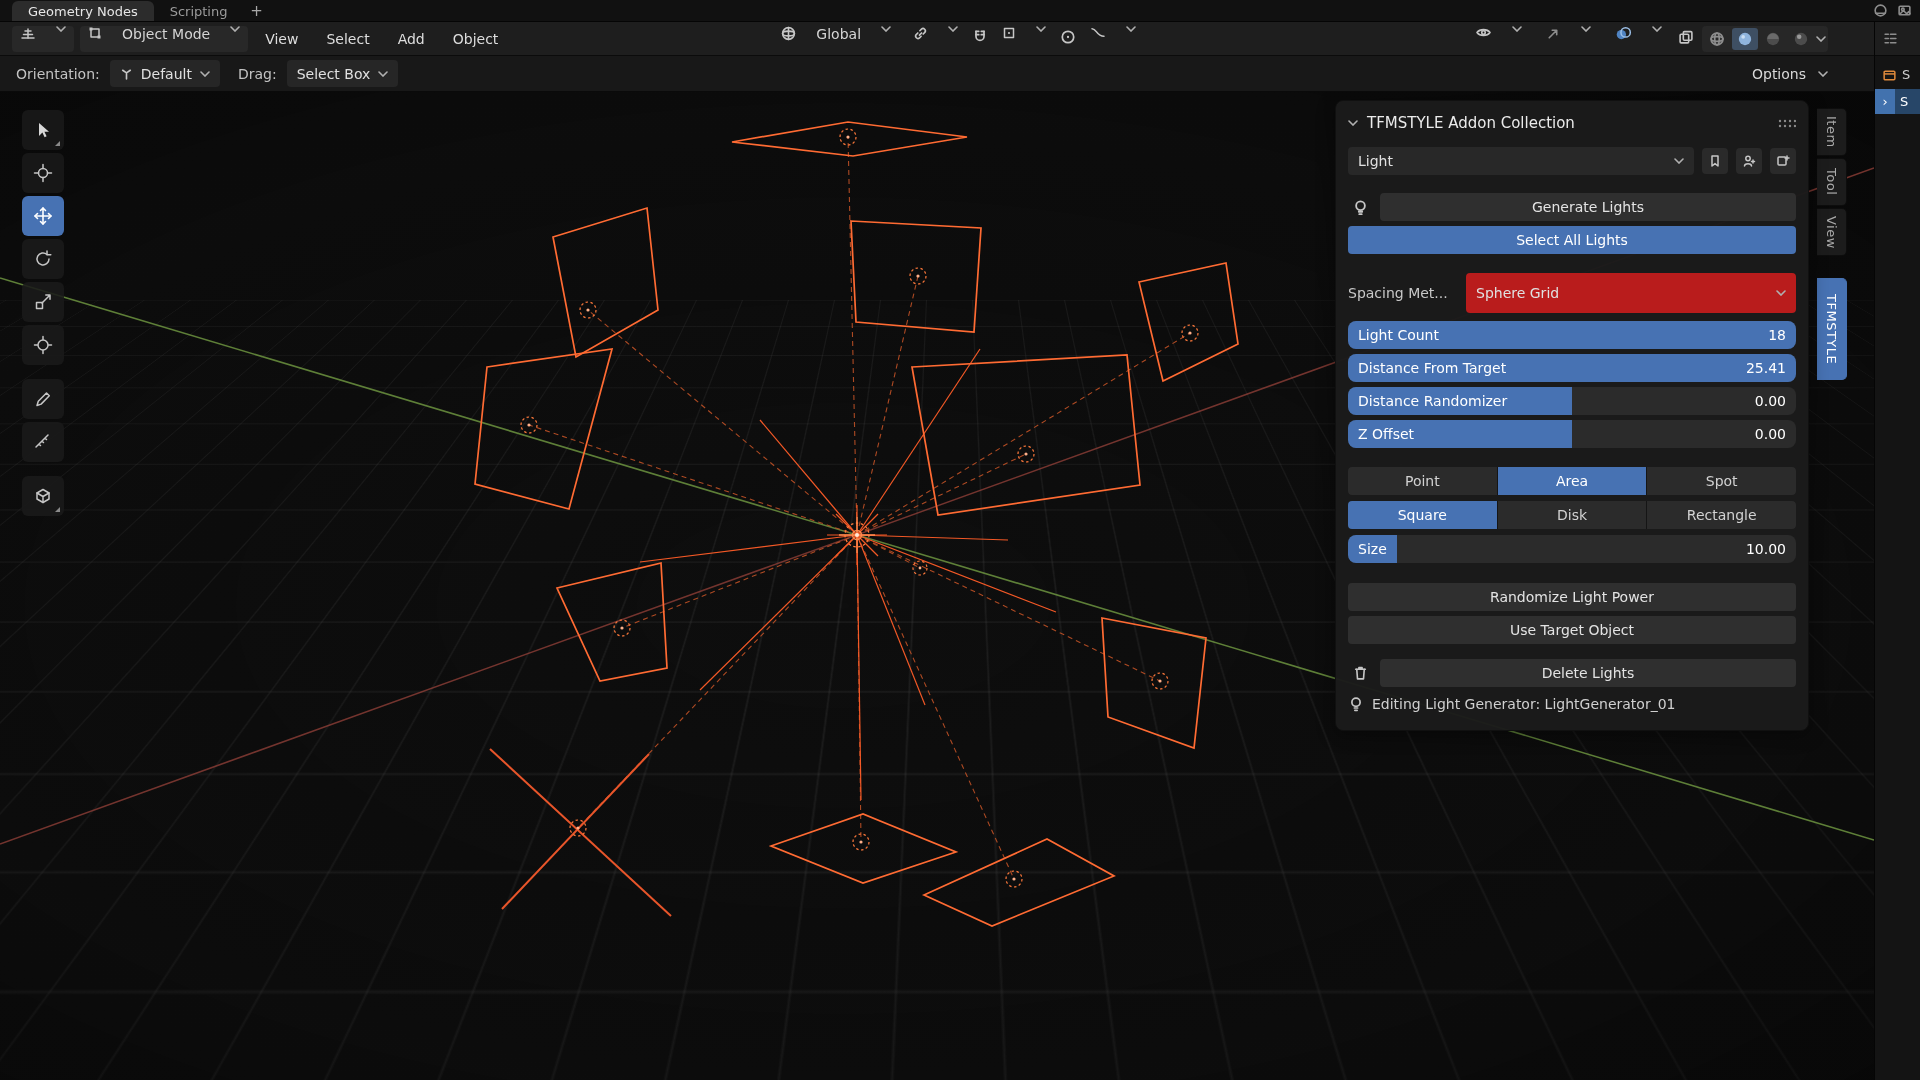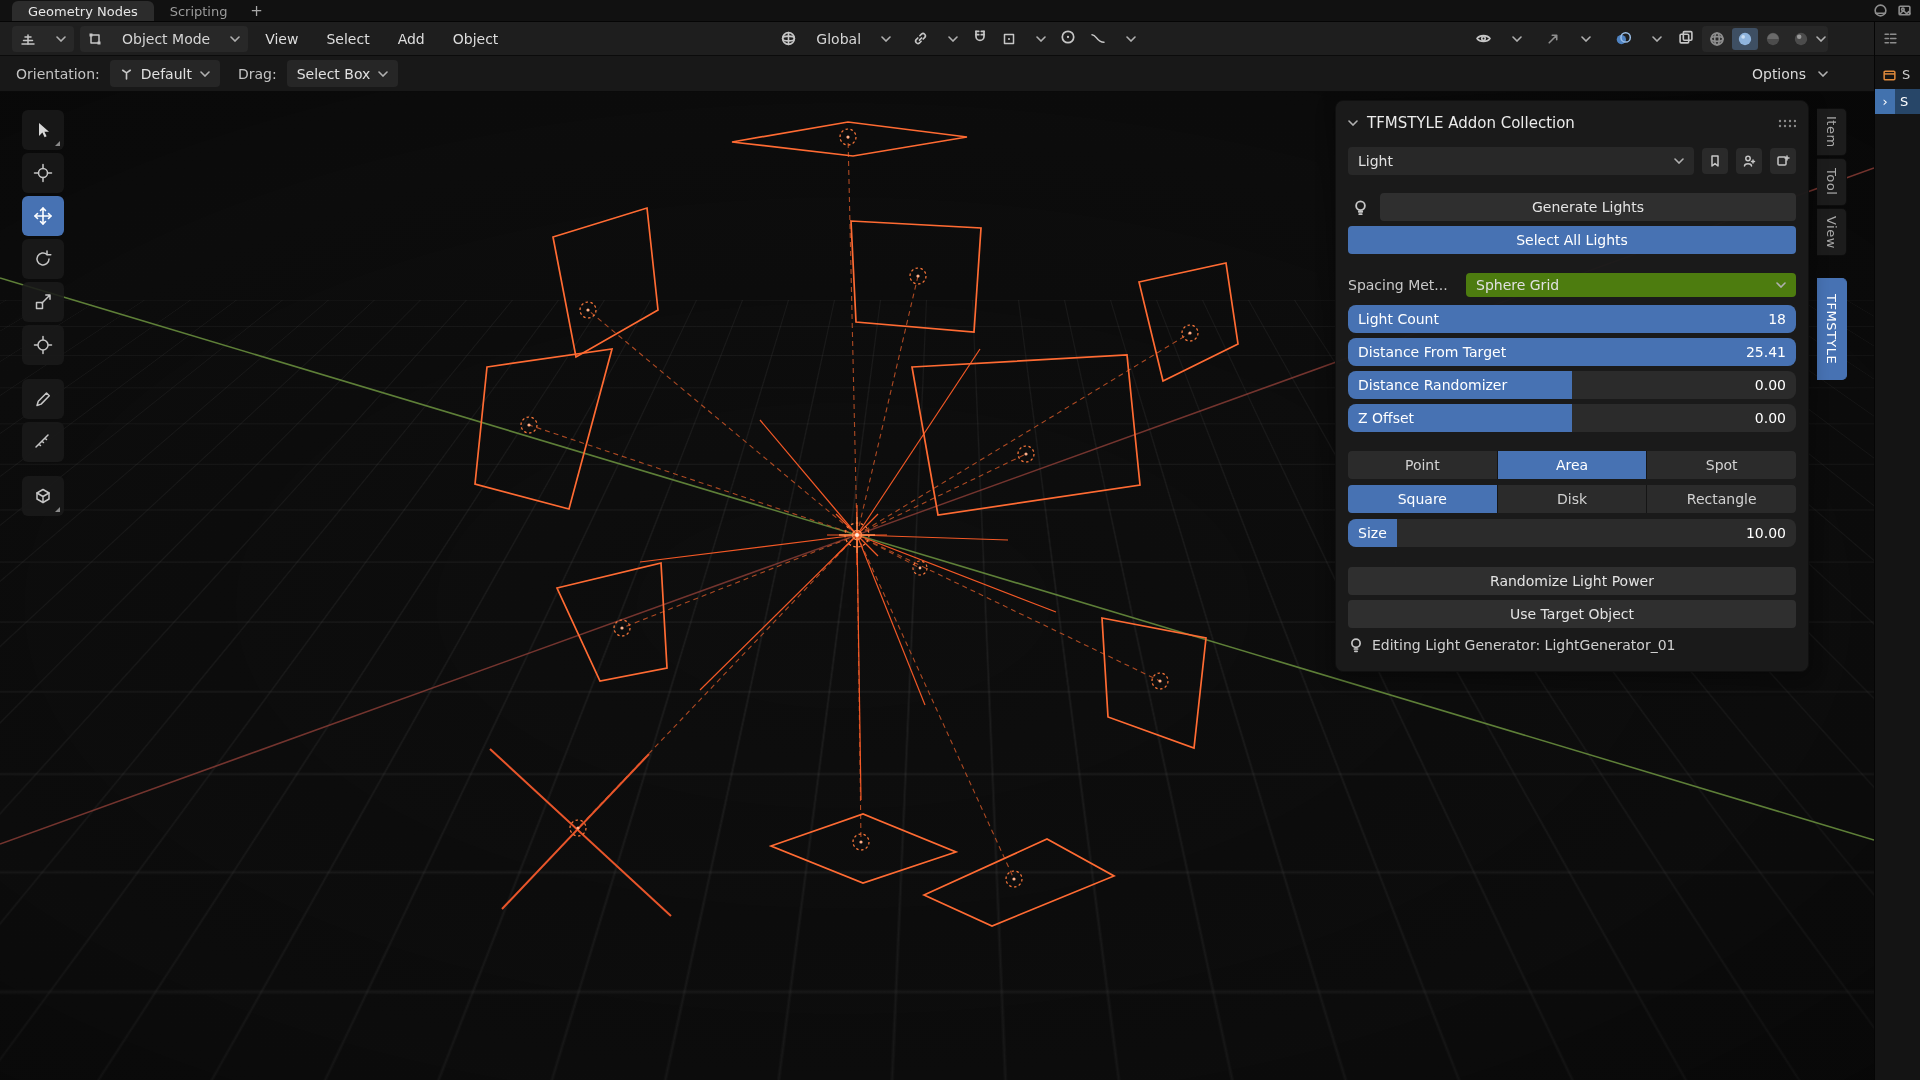--- a/index.html
+++ b/index.html
@@ -19,21 +19,21 @@
 .ws-tabs{display:flex;align-items:stretch;padding-left:12px}
 .ws-tab{padding:0 16px;display:flex;align-items:center;font-size:13px;color:#9b9b9b;
   border-radius:6px 6px 0 0;margin-top:1px}
 .ws-tab.active{background:#2c2c2c;color:#e6e6e6}
 .ws-add{width:26px;display:flex;align-items:center;justify-content:center;color:#a8a8a8;font-size:15px}
 .topbar-right{margin-left:auto;display:flex;align-items:center;gap:9px;padding-right:8px}
 
 
 .vheader{position:absolute;top:22px;left:0;width:1874px;height:34px;background:#1e1e1e;
   border-bottom:1px solid #0b0b0b;display:flex;align-items:center;gap:6px;padding:0 12px;z-index:50}
-.hbtn{height:26px;display:flex;align-items:center;gap:20px;background:#282828;border-radius:4px;padding:0 8px}
+.hbtn{height:26px;display:flex;align-items:flex-start;gap:20px;background:#282828;border-radius:4px;padding:0 8px}
 .hbtn.plain{background:transparent}
 .menu-item{padding:0 11px;font-size:14px;color:#dedede}
 .spacer-wide{width:252px}
 .right-cluster{margin-left:auto;display:flex;align-items:center;gap:8px;margin-right:34px}
 .shade-group{display:flex;background:#272727;border-radius:4px;padding:2px;gap:2px;align-items:center}
 .shade-btn{width:26px;height:22px;border-radius:3px;display:flex;align-items:center;justify-content:center}
 .shade-btn.sel{background:#3e4f63}
 
 
 .toolrow{position:absolute;top:56px;left:0;width:1874px;height:36px;background:#181818;
@@ -515,21 +515,21 @@
         <div class="btn">Generate Lights</div>
       </div>
 
 
       <div class="row" style="margin-top:5px">
         <div class="btn blue">Select All Lights</div>
       </div>
 
       <div class="row" style="margin-top:19px">
         <span class="p-label" style="width:110px">Spacing Met...</span>
-        <div class="dd" style="flex:1;height:24px;background:#4d7c0f">
+        <div class="dd" style="flex:1;height:40px;background:#b91c1c">
           <span>Sphere Grid</span>
           <svg class="chev" style="margin-left:auto" viewBox="0 0 10 6">
               <polyline points="1,1 5,5 9,1"></polyline>
             </svg>
         </div>
       </div>
 
       <div class="slider" style="margin-top:8px">
         <div class="fill" style="width:100%"></div>
         <span class="s-label">Light Count</span>
@@ -568,20 +568,29 @@
         <span class="s-value">10.00</span>
       </div>
 
       <div class="row" style="margin-top:20px">
         <div class="btn">Randomize Light Power</div>
       </div>
       <div class="row" style="margin-top:5px">
         <div class="btn">Use Target Object</div>
       </div>
 
+      <div class="row" style="margin-top:15px">
+        <div class="iconcell">
+          <svg class="ic" width="15" height="16" viewBox="0 0 14 14">
+              <path d="M2.5 3.5h9M5.5 3.5V2h3v1.5"></path>
+              <path d="M3.5 3.5l.7 9h5.6l.7-9"></path>
+            </svg>
+        </div>
+        <div class="btn">Delete Lights</div>
+      </div>
 
       <div class="p-footer">
         <svg class="ic" width="16" height="16" viewBox="0 0 14 14">
             <circle cx="7" cy="5.5" r="3.6"></circle>
             <path d="M5.6 10.5h2.8M6 12.5h2"></path>
           </svg>
         <span>Editing Light Generator: LightGenerator_01</span>
       </div>
     </div>
 

